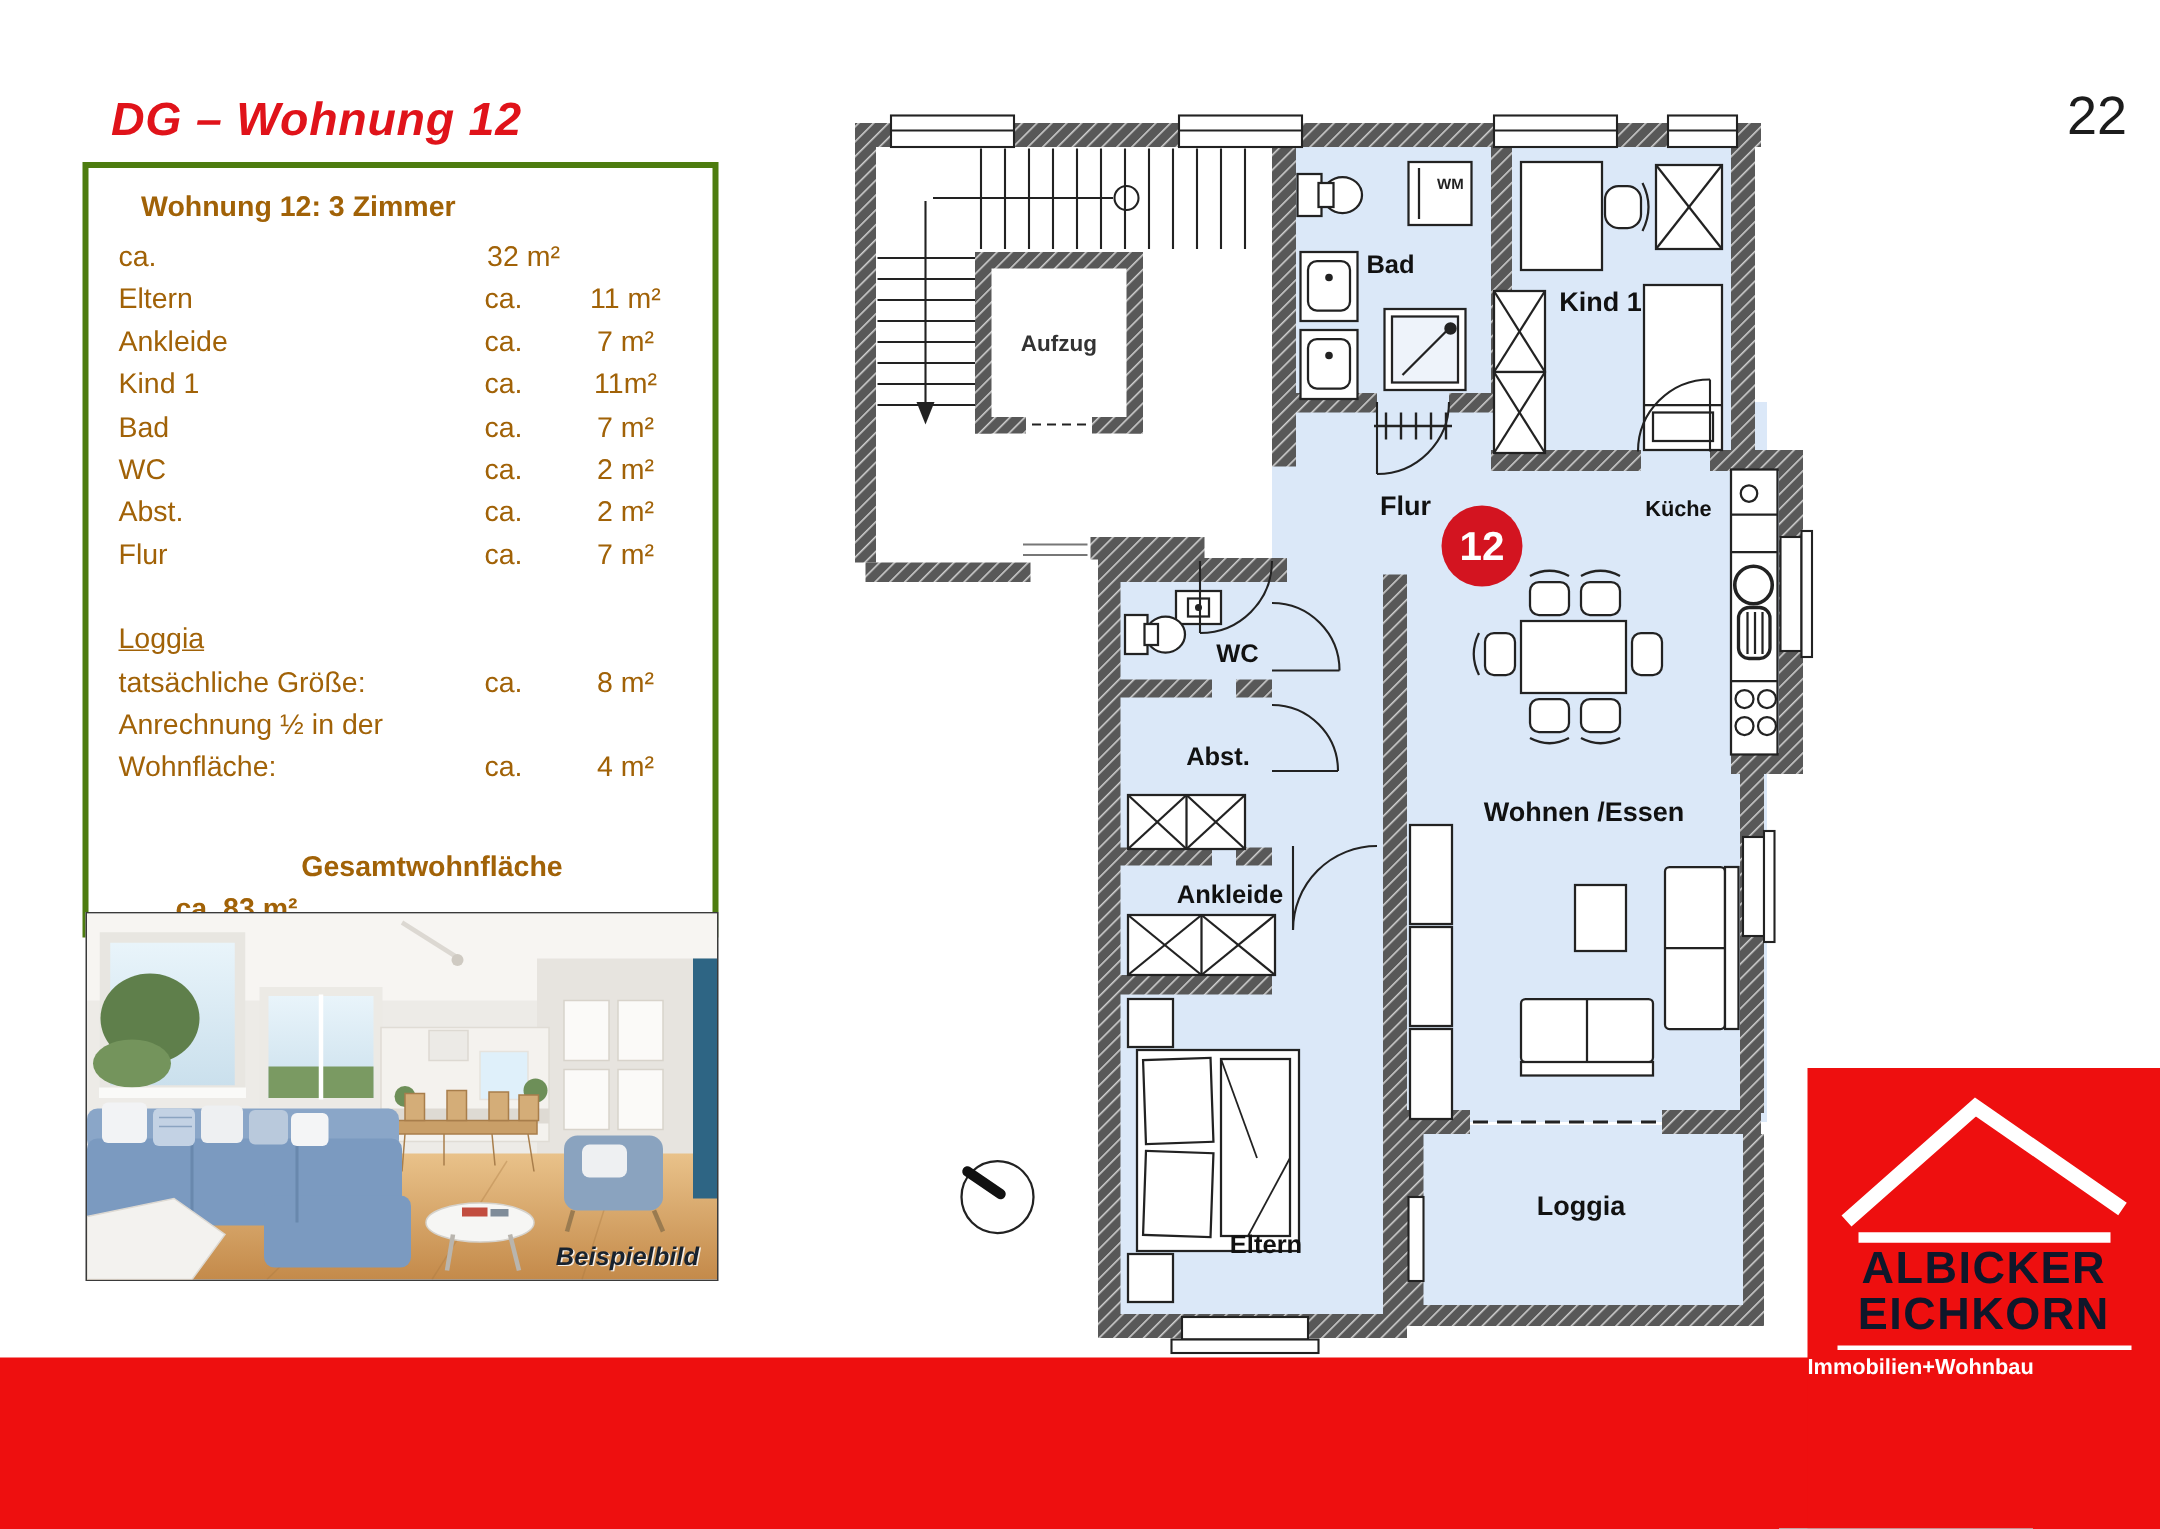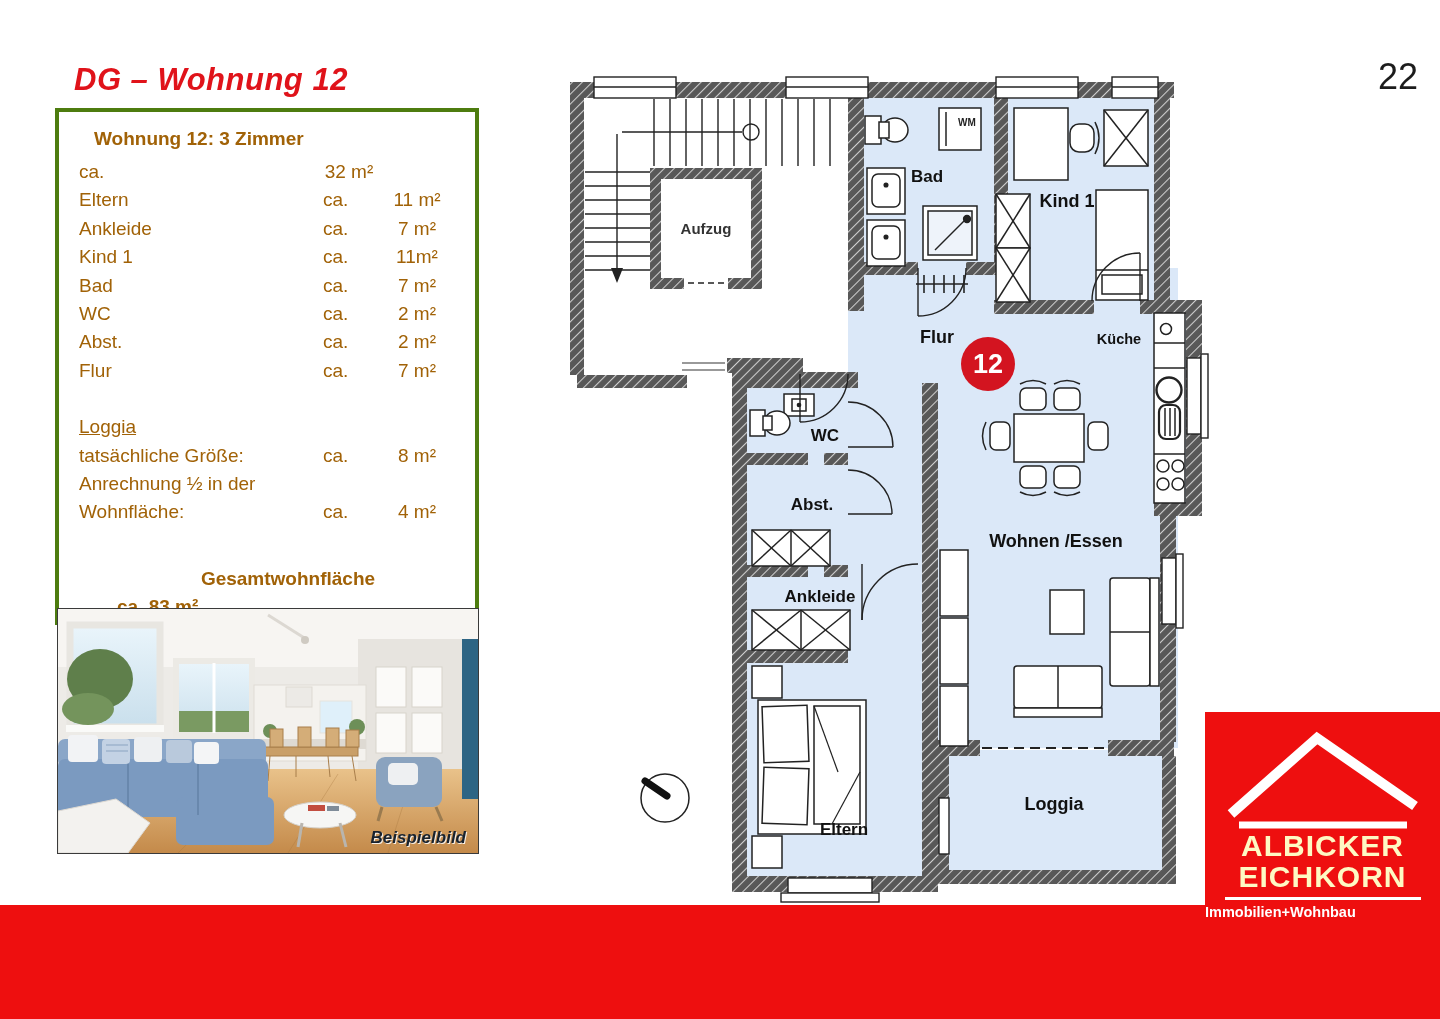--- a/index.html
+++ b/index.html
@@ -22,21 +22,21 @@
   
   .photo{position:absolute;left:57px;top:608px;width:420px;height:244px;
          border:1px solid #3a3a3a;background:#fff;}
   
   .floorplan{position:absolute;left:562px;top:72px;width:660px;height:845px;}
   
   .banner{position:absolute;left:0;top:905px;width:1440px;height:114px;background:#ee0f0f;}
   
   .agency{position:absolute;left:1205px;top:712px;width:235px;height:307px;background:#ee0f0f;}
   .agency .roof{display:block;margin:14px auto 0 auto;}
-  .ag-name{color:#fef9c3;font-weight:bold;font-size:30px;text-align:center;line-height:31px;
+  .ag-name{color:#0f172a;font-weight:bold;font-size:30px;text-align:center;line-height:31px;
            letter-spacing:1px;}
   .ag-rule{width:196px;height:3px;background:#fff;margin:5px auto 4px auto;}
   .ag-sub{color:#fff;font-weight:bold;font-size:14.5px;}
 </style>
 </head>
 <body>
 
 <div class="page">
 
   <div class="page-number">22</div>

